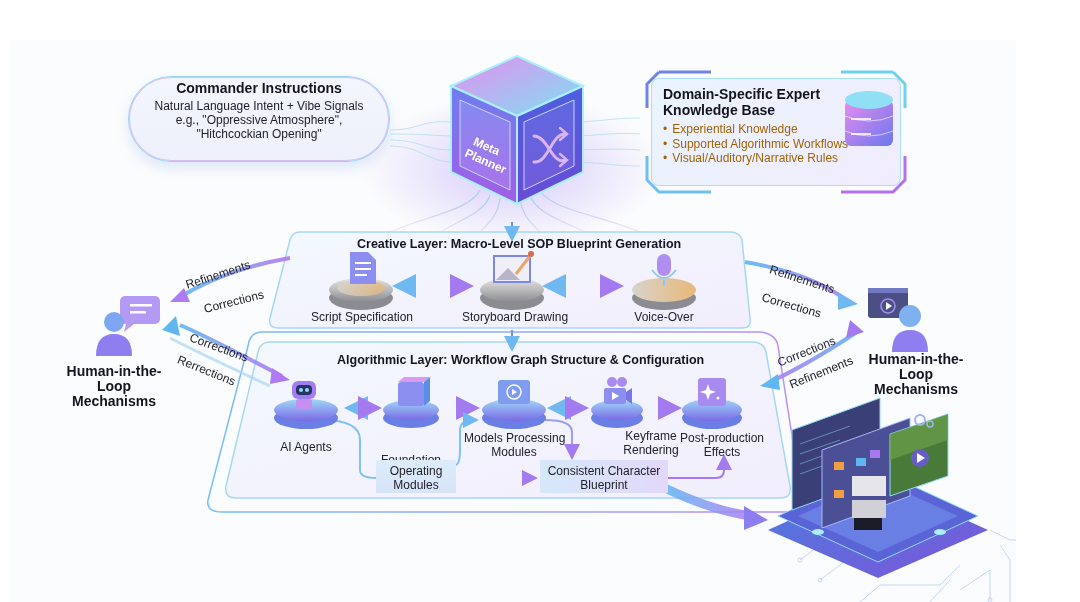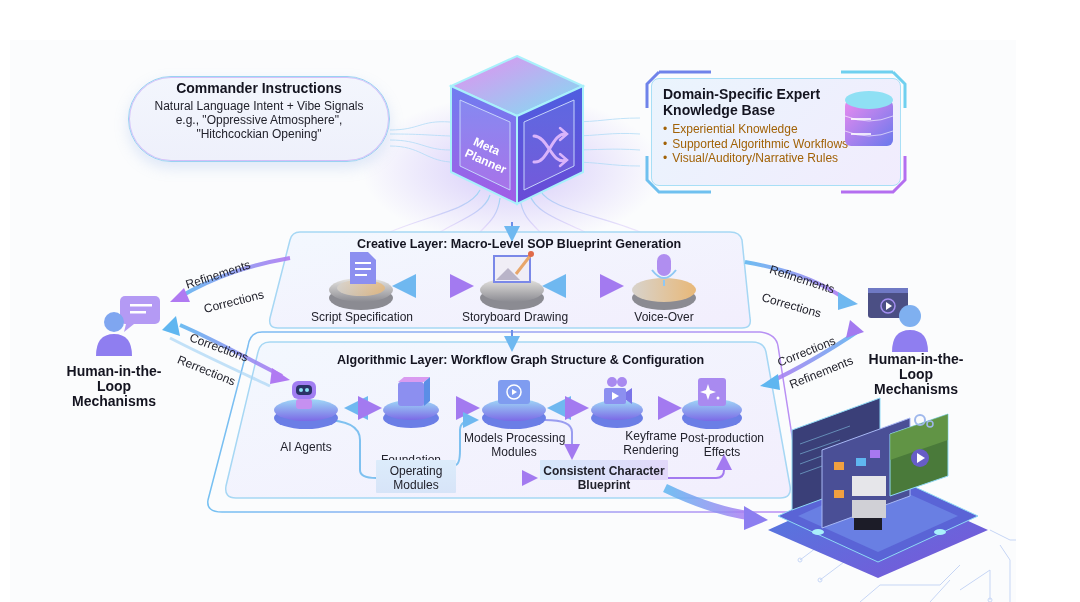--- a/index.html
+++ b/index.html
@@ -350,21 +350,21 @@
 </div>
 <div class="abs node-label" style="left:672px; top:431px; width:100px;">
   <div>Post-production</div>
   <div>Effects</div>
 </div>
 
 <div class="abs module-box" style="left:376px; top:460px; width:80px; height:33px;">
   <div>Operating</div>
   <div>Modules</div>
 </div>
-<div class="abs module-box ccg" style="left:540px; top:460px; width:128px; height:20px;font-weight:bold;">
+<div class="abs module-box ccg" style="left:540px; top:460px; width:128px; height:33px;">
   <div>Consistent Character</div>
   <div>Blueprint</div>
 </div>
 
 <svg class="layer" viewBox="0 0 1080 602">
   <g>
     <rect x="120" y="296" width="40" height="28" rx="5" fill="#b49af4"></rect>
     <path d="M126,324 L124,332 L134,324 z" fill="#b49af4"></path>
     <rect x="130" y="304" width="22" height="2.5" fill="#fff"></rect>
     <rect x="130" y="311" width="16" height="2.5" fill="#fff"></rect>

